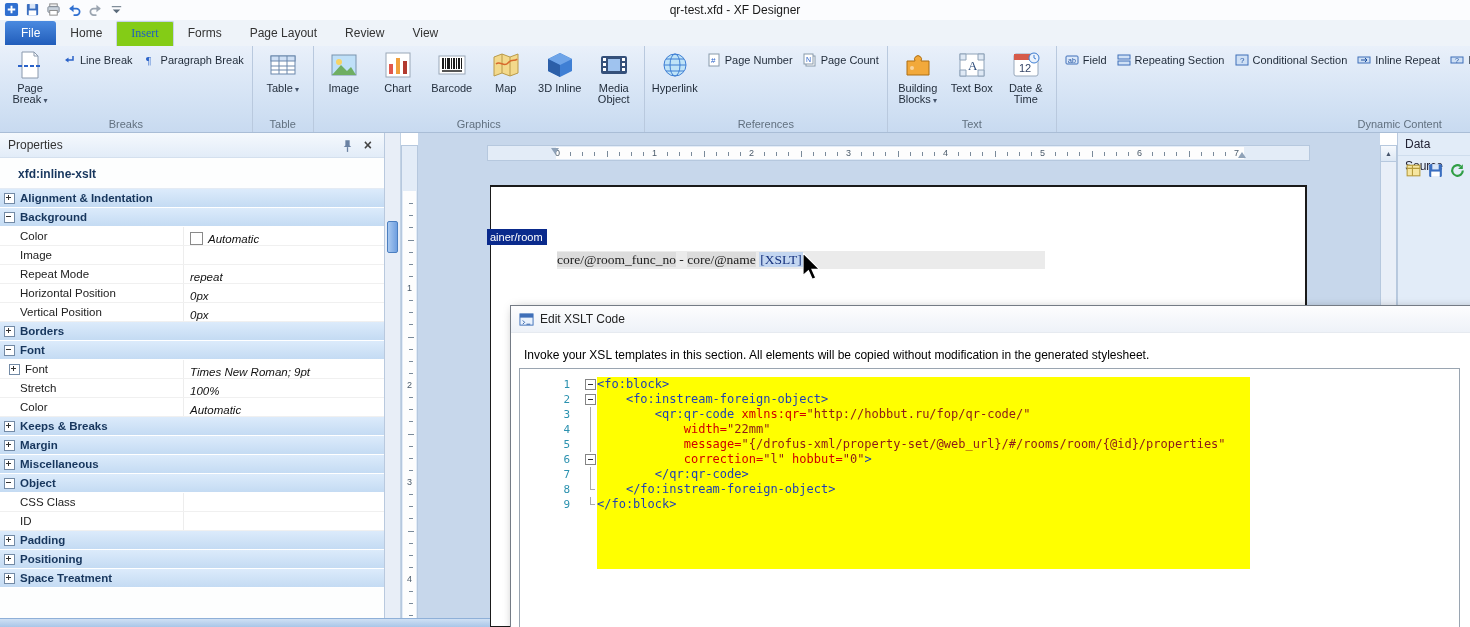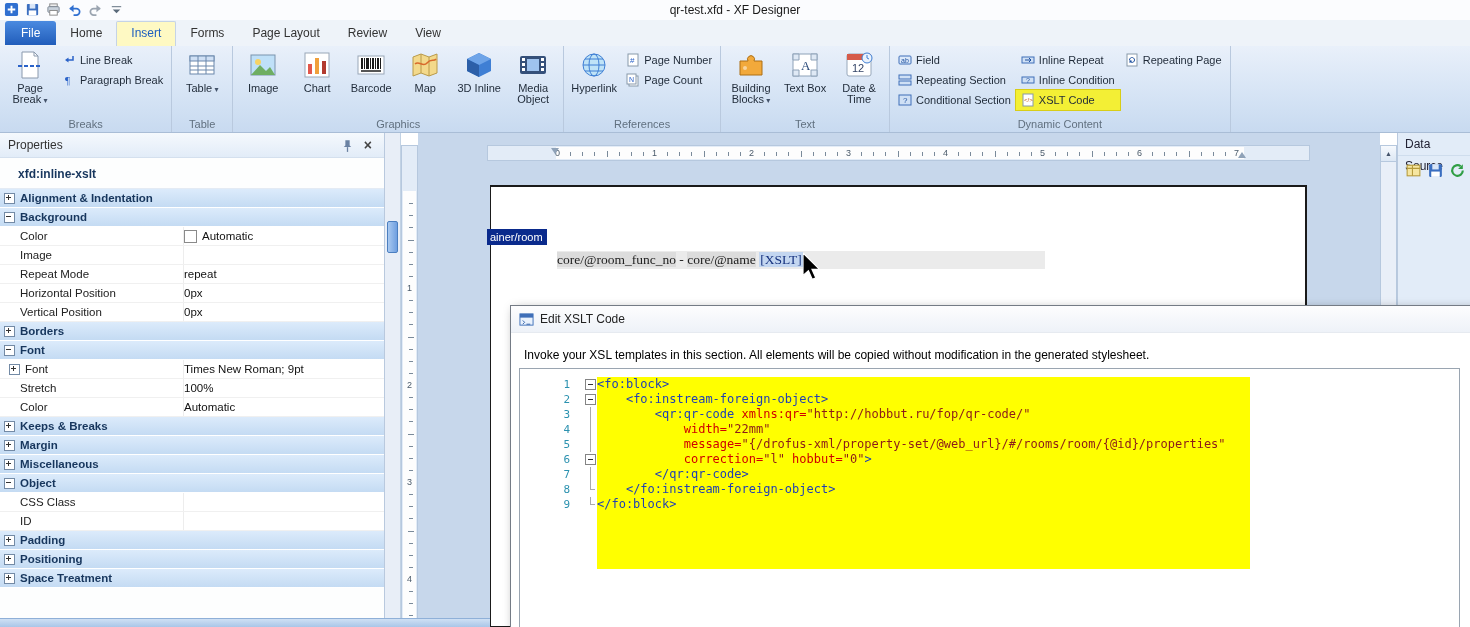--- a/index.html
+++ b/index.html
@@ -11,34 +11,34 @@
   #qat{position:absolute;left:4px;top:2px;display:flex;gap:6px;align-items:center;}
   #qat .icon{cursor:default;}
   #win-title{position:absolute;left:0;right:0;top:3px;text-align:center;font-size:12px;color:#1a1a1a;}
 
   
   #tabrow{position:absolute;left:0;top:20px;width:100%;height:26px;background:#eef3f9;
           display:flex;align-items:center;}
   .tab{padding:0 14px;line-height:24px;height:24px;color:#333;cursor:pointer;}
   .tab.file{margin-left:5px;background:linear-gradient(#4a8ae0,#215dba);color:#fff;
             border-radius:3px 3px 0 0;padding:0 16px;}
-  .tab.active{background:#fef9c3;color:#1e5fbf;border:1px solid #c5d3e6;border-bottom:none;
-              border-radius:2px 2px 0 0;line-height:22px;}
+  .tab.active{background:#84cc16;color:#1e5fbf;border:1px solid #c5d3e6;border-bottom:none;
+              border-radius:2px 2px 0 0;line-height:22px;font-family:Liberation Serif, serif;}
 
   
   #ribbon{position:absolute;left:0;top:46px;width:100%;height:87px;
           background:linear-gradient(#e9f0fa,#d3e2f4 65%,#c8daf0);
           border-bottom:1px solid #a9bdd6;display:flex;box-sizing:border-box;}
   .rgroup{display:flex;flex-direction:column;border-right:1px solid #b9c9de;padding:2px 3px 0;}
   .rgc{flex:1;display:flex;align-items:flex-start;}
   .rg-label{height:15px;line-height:14px;text-align:center;font-size:11px;color:#61707f;}
   .btn-lg{width:52px;display:flex;flex-direction:column;align-items:center;padding:2px 1px 0;cursor:pointer;}
   .btn-lg .blabel{font-size:11px;line-height:11px;text-align:center;margin-top:3px;color:#1f2a38;}
   .caret{font-size:8px;color:#44536a;}
-  .rstack{display:flex;flex-direction:column;margin-top:2px;}
+  .rstack{display:flex;flex-direction:row;margin-top:2px;}
   .btn-sm{display:flex;align-items:center;gap:4px;height:20px;padding:0 5px;font-size:11px;
           color:#1f2a38;cursor:pointer;white-space:nowrap;}
   .btn-sm.hl{background:var(--ribbon-hl,#f3ef35);outline:1px solid #d8cd17;}
 
   .icon{display:inline-block;}
   .icon svg{width:100%;height:100%;display:block;}
   .icon.lg{width:30px;height:30px;}
   .icon.sm{width:14px;height:14px;flex:none;}
   .icon.qa{width:15px;height:15px;}
   .icon.ds{width:17px;height:17px;}
@@ -60,22 +60,22 @@
   .prow{height:19px;display:flex;align-items:center;box-sizing:border-box;font-size:11.5px;}
   .prow.cat{background:linear-gradient(#dcebfb,#c4dbf3);border-bottom:1px solid #fff;
             font-weight:bold;color:#17365d;}
   .prow.prop{background:#fff;border-bottom:1px solid #f0f0f0;}
   .expbox{position:relative;width:9px;height:9px;border:1px solid #738aa5;background:#fff;
           display:inline-block;flex:none;margin:0 5px 0 4px;cursor:pointer;}
   .expbox::before{content:"";position:absolute;left:1px;top:3px;width:5px;height:1px;background:#333;}
   .expbox.plus::after{content:"";position:absolute;left:3px;top:1px;width:1px;height:5px;background:#333;}
   .plabel{flex:0 0 183px;display:flex;align-items:center;padding-left:20px;box-sizing:border-box;
           overflow:hidden;white-space:nowrap;}
-  .pvalue{flex:1;display:flex;align-items:center;border-left:1px solid #ededed;height:100%;
-          overflow:hidden;white-space:nowrap;color:#111;}
+  .pvalue{flex:1;display:flex;align-items:flex-end;border-left:1px solid #ededed;height:100%;
+          padding-left:6px;overflow:hidden;white-space:nowrap;color:#111;font-style:italic;}
   .cbox{width:11px;height:11px;border:1px solid #8a8a8a;background:#fff;display:inline-block;
         margin-right:5px;flex:none;}
 
   
   #props-scroll{position:absolute;left:385px;top:0;width:16px;height:100%;background:#e8eef7;
                 border-right:1px solid #c2d2e4;box-sizing:border-box;}
   #props-thumb{position:absolute;left:2px;top:88px;width:11px;height:32px;border-radius:2px;
                background:linear-gradient(90deg,#a9c9f0,#6f9fe0);border:1px solid #4a7ec0;box-sizing:border-box;}
 
   

